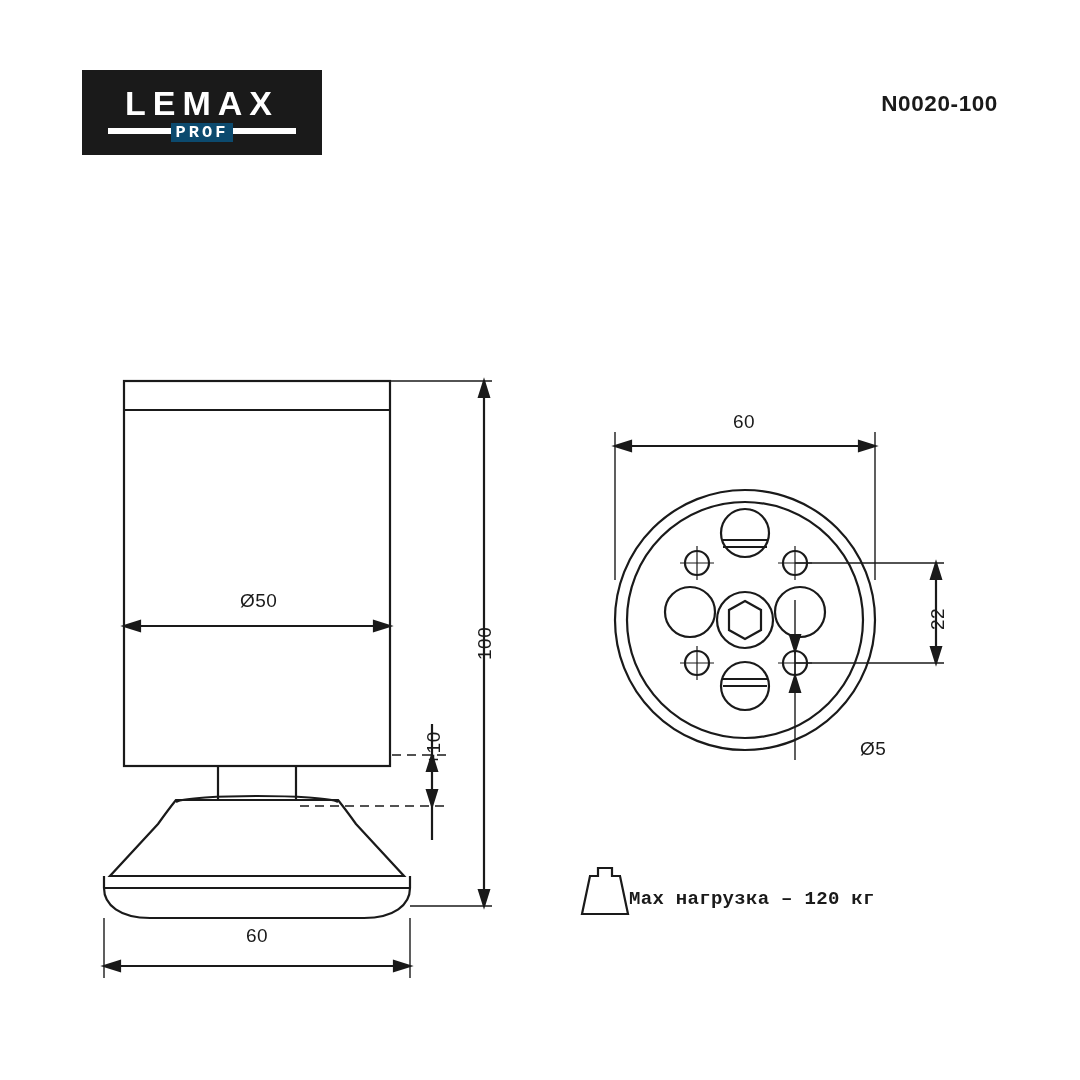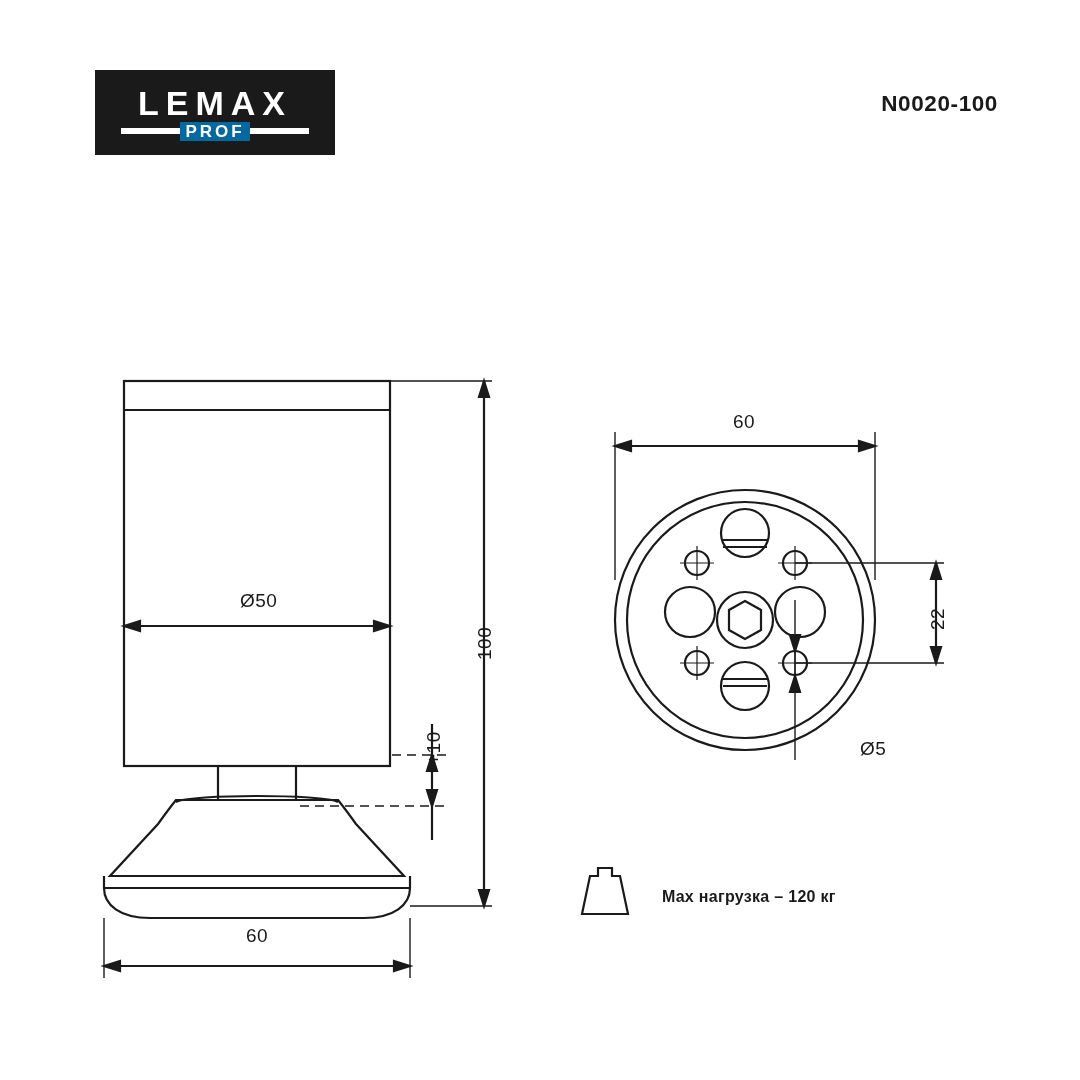--- a/index.html
+++ b/index.html
@@ -24,21 +24,20 @@
     height: 180px;
   }
   #logo-box {
     position: absolute;
     left: 82px;
     top: 70px;
     width: 240px;
     height: 85px;
     background: #1a1a1a;
     color: #ffffff;
-    margin-left: 13px;
   }
   #logo-word {
     position: absolute;
     left: 0; top: 14px;
     width: 240px;
     text-align: center;
     font-size: 34px;
     font-weight: bold;
     letter-spacing: 7px;
   }
@@ -53,22 +52,23 @@
   #logo-sub {
     position: absolute;
     left: 0; top: 52px;
     width: 240px;
     text-align: center;
     font-size: 17px;
     font-weight: bold;
     letter-spacing: 3px;
   }
   #logo-sub span {
-    background: #0369a1;
+    background: #0c4a6e;
     padding: 0 5px;
+    font-family: Liberation Mono, monospace;
   }
 
   #title-block {
     position: absolute;
     right: 82px;
     top: 82px;
     text-align: right;
   }
   #doc-title {
     font-size: 22.5px;
@@ -95,26 +95,27 @@
   
   #load-note {
     position: absolute;
     left: 575px;
     top: 870px;
     width: 420px;
     height: 60px;
   }
   #load-label {
     position: absolute;
-    left: 87px;
+    left: 54px;
     top: 18px;
-    font-size: 16px;
+    font-size: 19px;
     font-weight: bold;
     letter-spacing: 0.3px;
     white-space: nowrap;
+    font-family: Liberation Mono, monospace;
   }
 
   .dim-text {
     position: absolute;
     font-size: 19px;
     letter-spacing: 0.5px;
     color: #1a1a1a;
     white-space: nowrap;
   }
   .vert {

